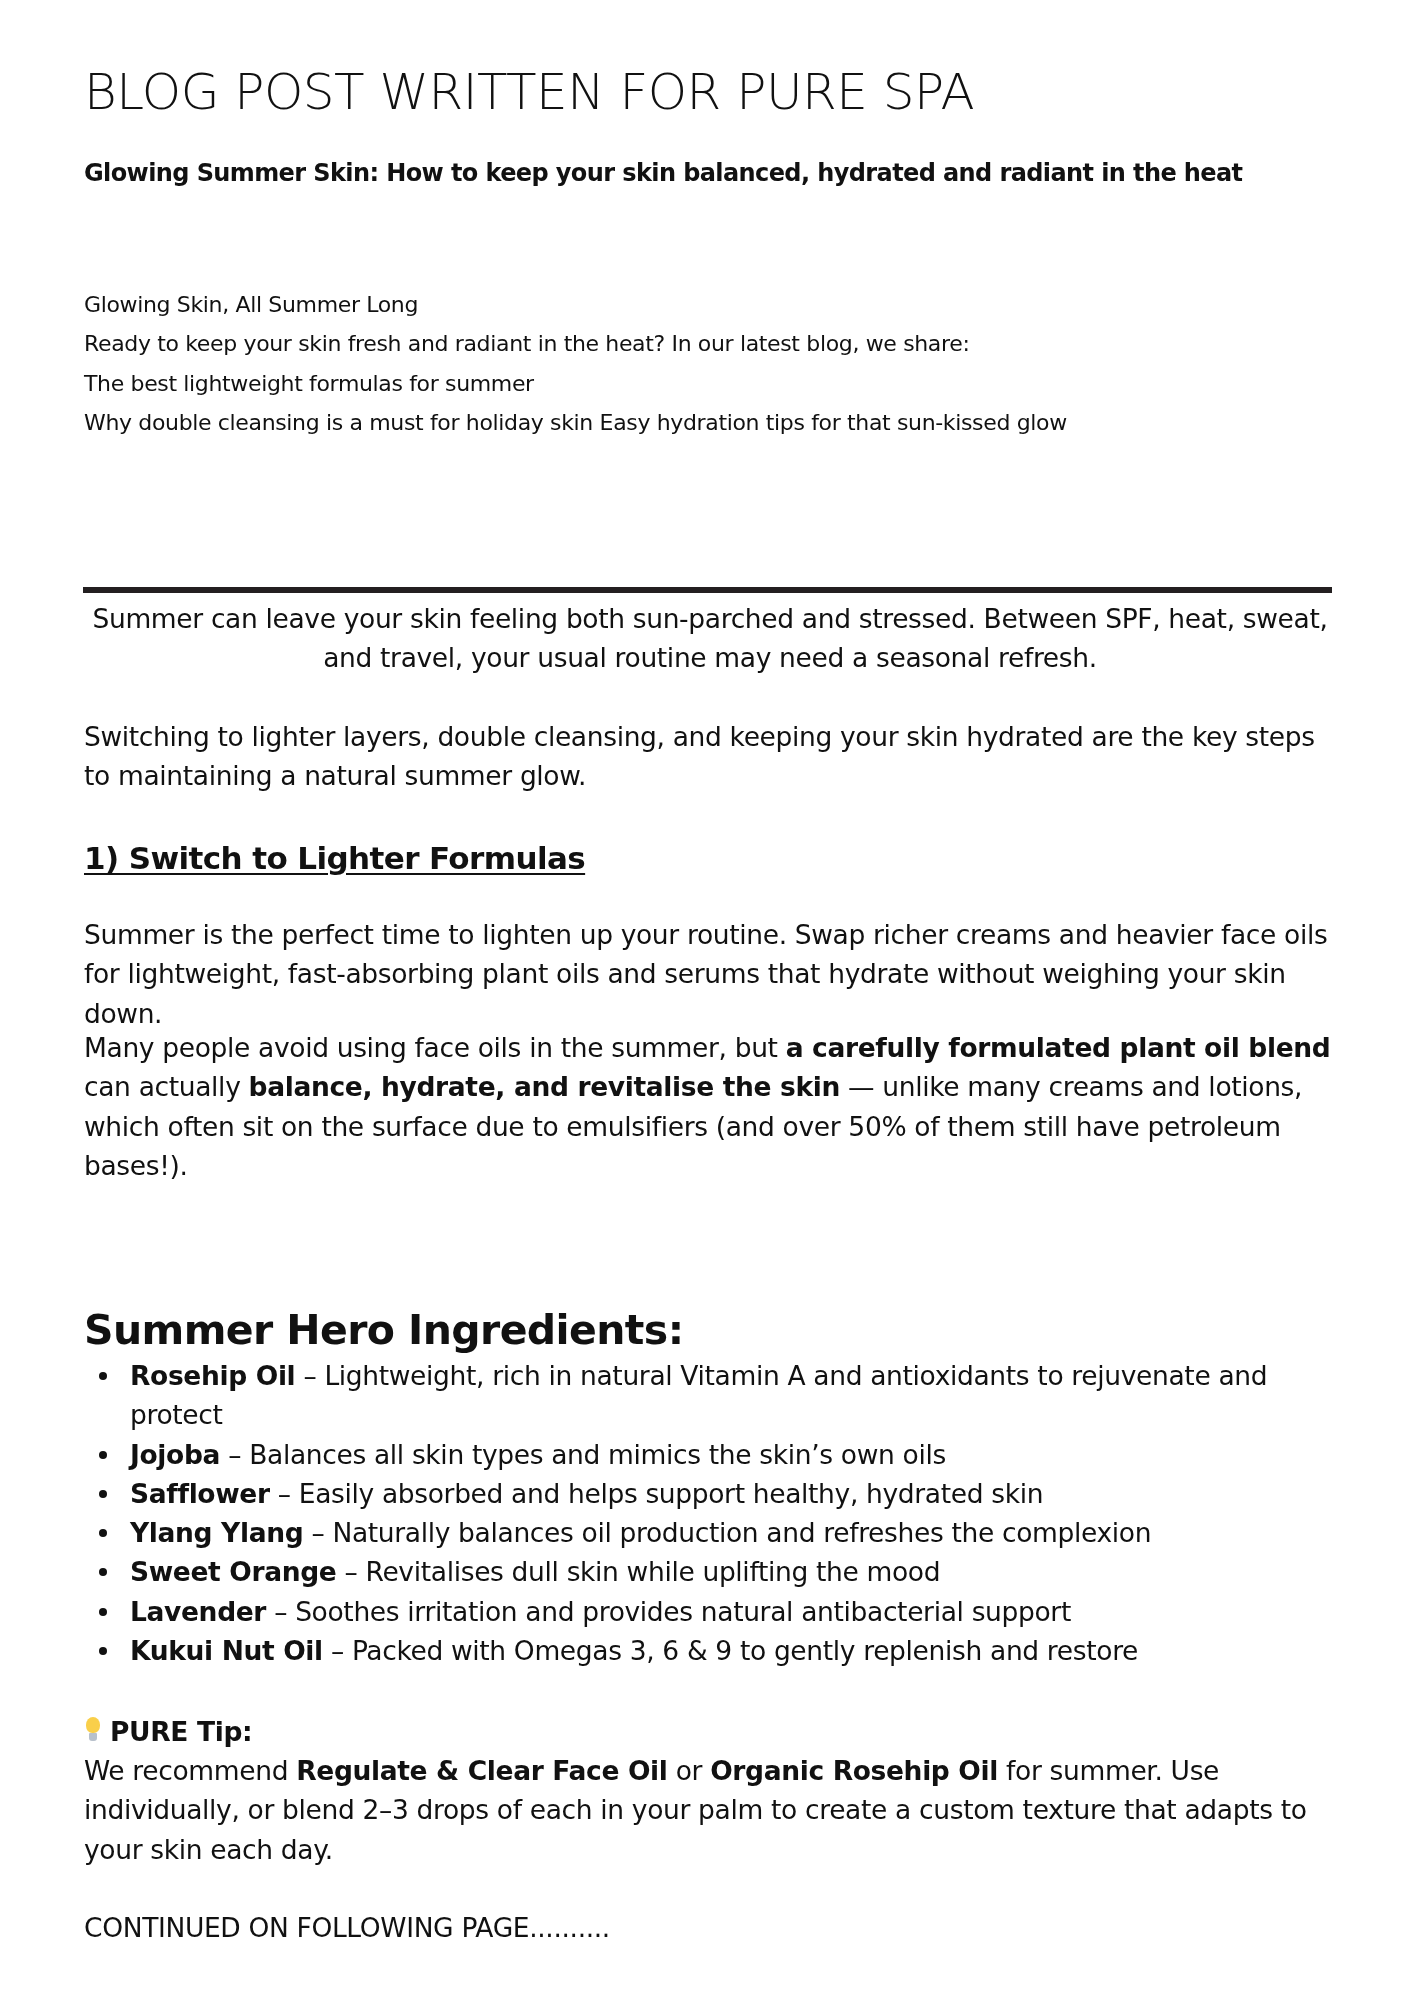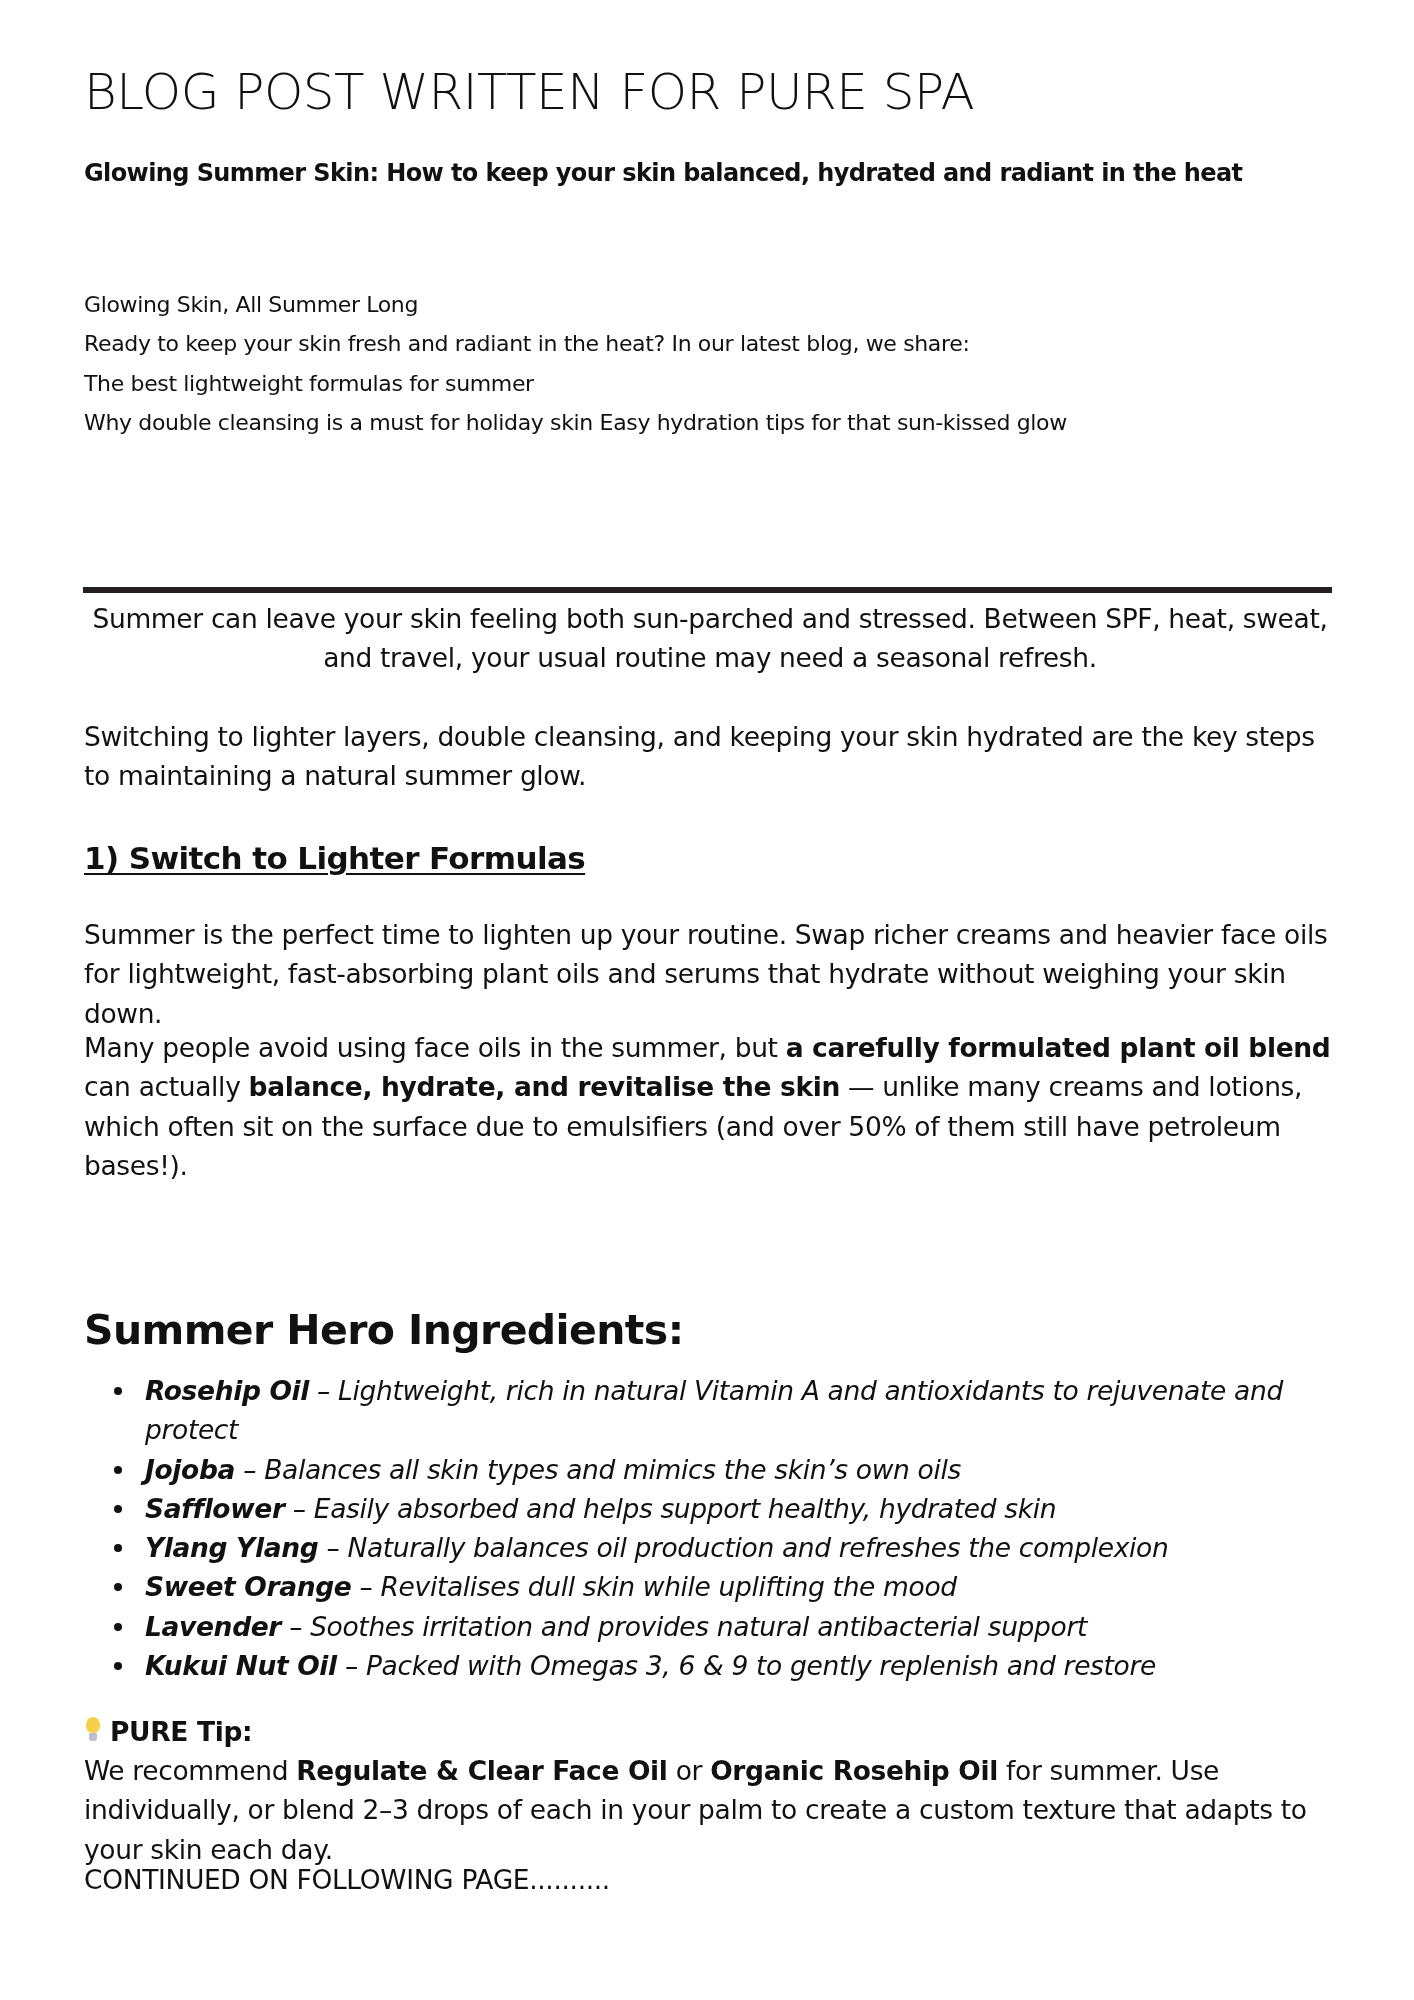--- a/index.html
+++ b/index.html
@@ -37,23 +37,22 @@
   }
   .p3 { top: 915px; }
   .p4 { top: 1028px; }
   .p4 b, .tip-para b, .ingredient-name { font-weight: bold; }
   .hero-heading {
     position: absolute; left: 0; top: 1308px; margin: 0;
     font-size: 41px; font-weight: bold; line-height: 44px; letter-spacing: -0.6px;
     white-space: nowrap;
   }
   .ingredients {
-    position: absolute; left: 0; top: 1355px; width: 1252px; margin: 16px; padding: 0;
+    position: absolute; left: 0; top: 1355px; width: 1252px; margin: 1px; padding: 0;
     list-style: none;
-    font-style: italic;
   }
   .ingredient {
     position: relative; padding-left: 45px;
     font-size: 26.5px; line-height: 39.3px; letter-spacing: -0.35px;
   }
   .bullet {
     position: absolute; left: 14px; top: 16px; width: 8px; height: 8px;
     border-radius: 50%; background: #111111;
   }
   .tip-heading {
@@ -67,21 +66,21 @@
   }
   .bulb-icon .glass {
     position: absolute; left: 2px; top: 0; width: 14px; height: 16px;
     background: #f9cf4a; border-radius: 50% 50% 45% 45%;
   }
   .bulb-icon .base {
     position: absolute; left: 5px; top: 16px; width: 8px; height: 8px;
     background: #b8c1cc; border-radius: 1px 1px 3px 3px;
   }
   .tip-para { top: 1751px; }
-  .continued { top: 1860px; white-space: nowrap; }
+  .continued { top: 1908px; white-space: nowrap; }
 </style>
 </head>
 <body>
 
 <div class="page">
 
   <h1 class="doc-title">BLOG POST WRITTEN FOR PURE SPA</h1>
 
   <h2 class="doc-subtitle">Glowing Summer Skin: How to keep your skin balanced, hydrated and radiant in the heat</h2>
 

